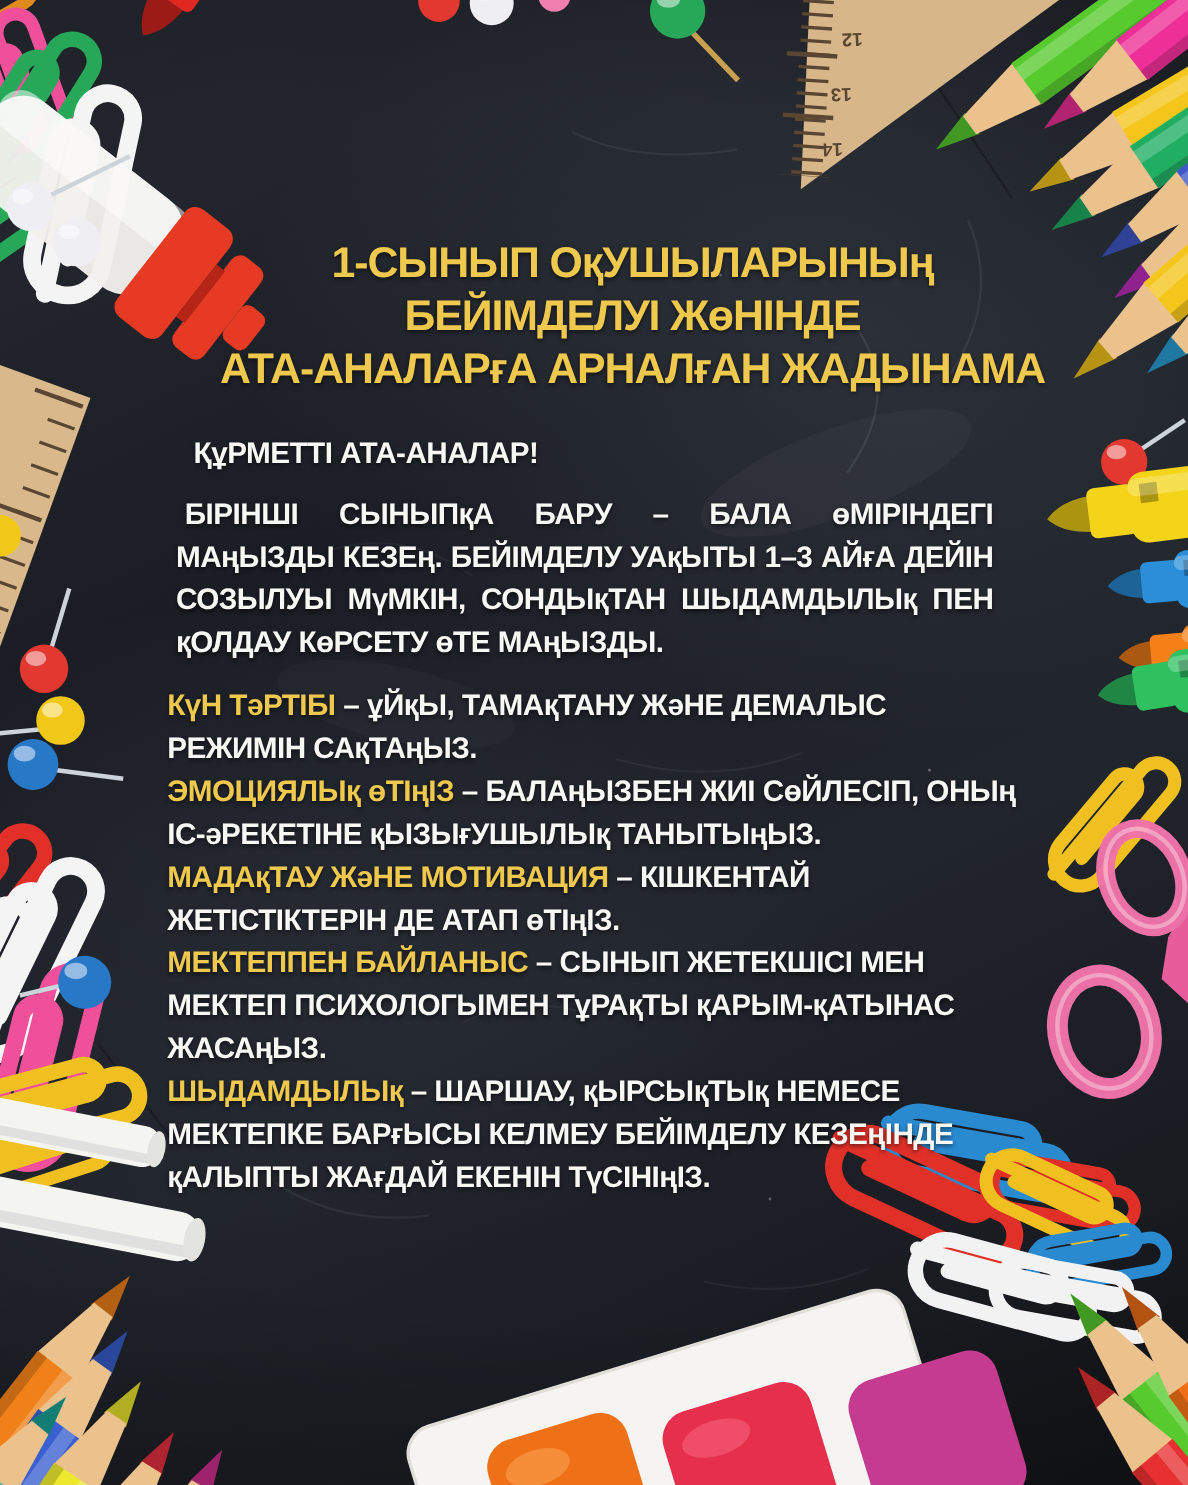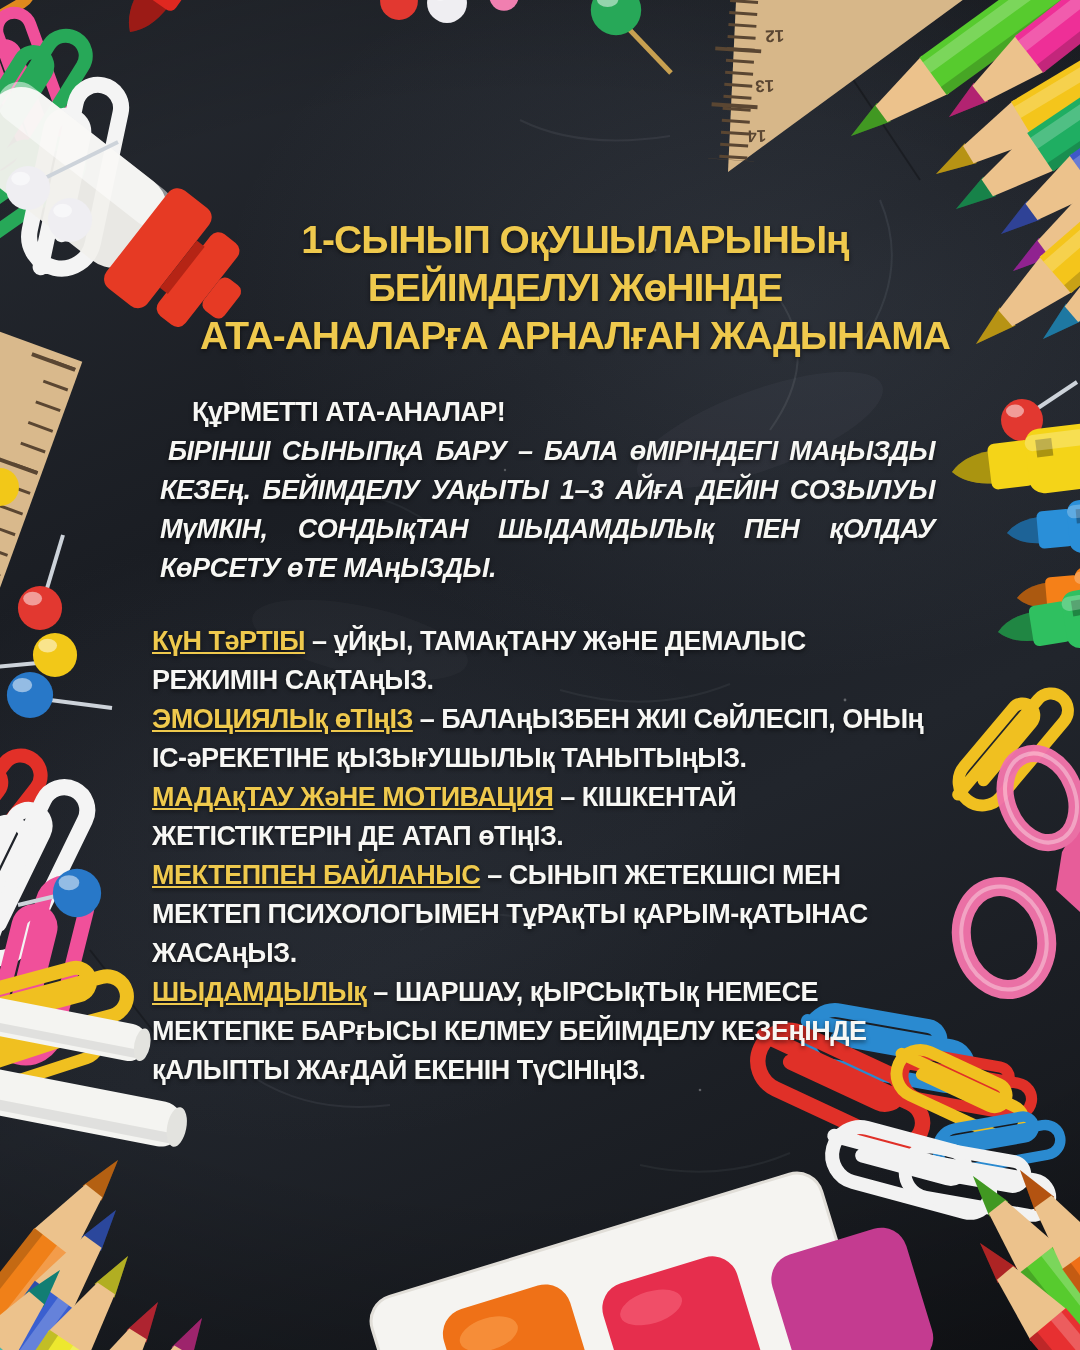--- a/index.html
+++ b/index.html
@@ -11,26 +11,26 @@
       radial-gradient(ellipse 760px 520px at 28% 62%, rgba(125,135,155,.08), transparent 60%),
       radial-gradient(ellipse 1500px 1000px at 50% 48%, rgba(0,0,0,0) 55%, rgba(0,0,0,.5) 100%),
       linear-gradient(155deg,#272b32 0%,#1a1d23 34%,#21252c 62%,#131519 100%);
   }
   .decor{position:absolute;left:0;top:0;width:1080px;height:1350px;}
   .txt{position:absolute;color:#f7f7f4;font-weight:bold;text-shadow:0 2px 4px rgba(0,0,0,.55);}
   .title{
     top:216px;left:70px;width:1010px;text-align:center;
     color:#EFC94D;font-size:39px;line-height:48px;letter-spacing:-1px;
   }
-  .intro{top:393px;left:160px;width:775px;font-size:27px;line-height:39px;letter-spacing:-0.5px;}
+  .intro{top:393px;left:144px;width:775px;font-size:27px;line-height:39px;letter-spacing:-0.5px;}
   .greeting{margin:0;padding-left:32px;}
-  .intro-body{margin:0;text-align:justify;text-indent:8px;font-style:italic;}
+  .intro-body{margin:16px;text-align:justify;text-indent:8px;}
   .tips{top:622px;left:152px;width:775px;font-size:27px;line-height:39px;letter-spacing:-0.5px;}
   .tip{margin:0;}
-  .tip .term{color:#EFC94D;text-decoration:underline;}
+  .tip .term{color:#EFC94D;}
 </style>
 </head>
 <body>
 
 <div class="poster">
 
   <svg class="decor" width="1080" height="1350" viewBox="0 0 1080 1350" xmlns="http://www.w3.org/2000/svg">
     <defs>
       <path id="clip" d="M11 88 V15 a10 10 0 0 1 20 0 v58 a14 14 0 0 1 -28 0 V28 a7 7 0 0 1 14 0 v44" fill="none" stroke-width="7" stroke-linecap="round"></path>
       <g id="pencil">

